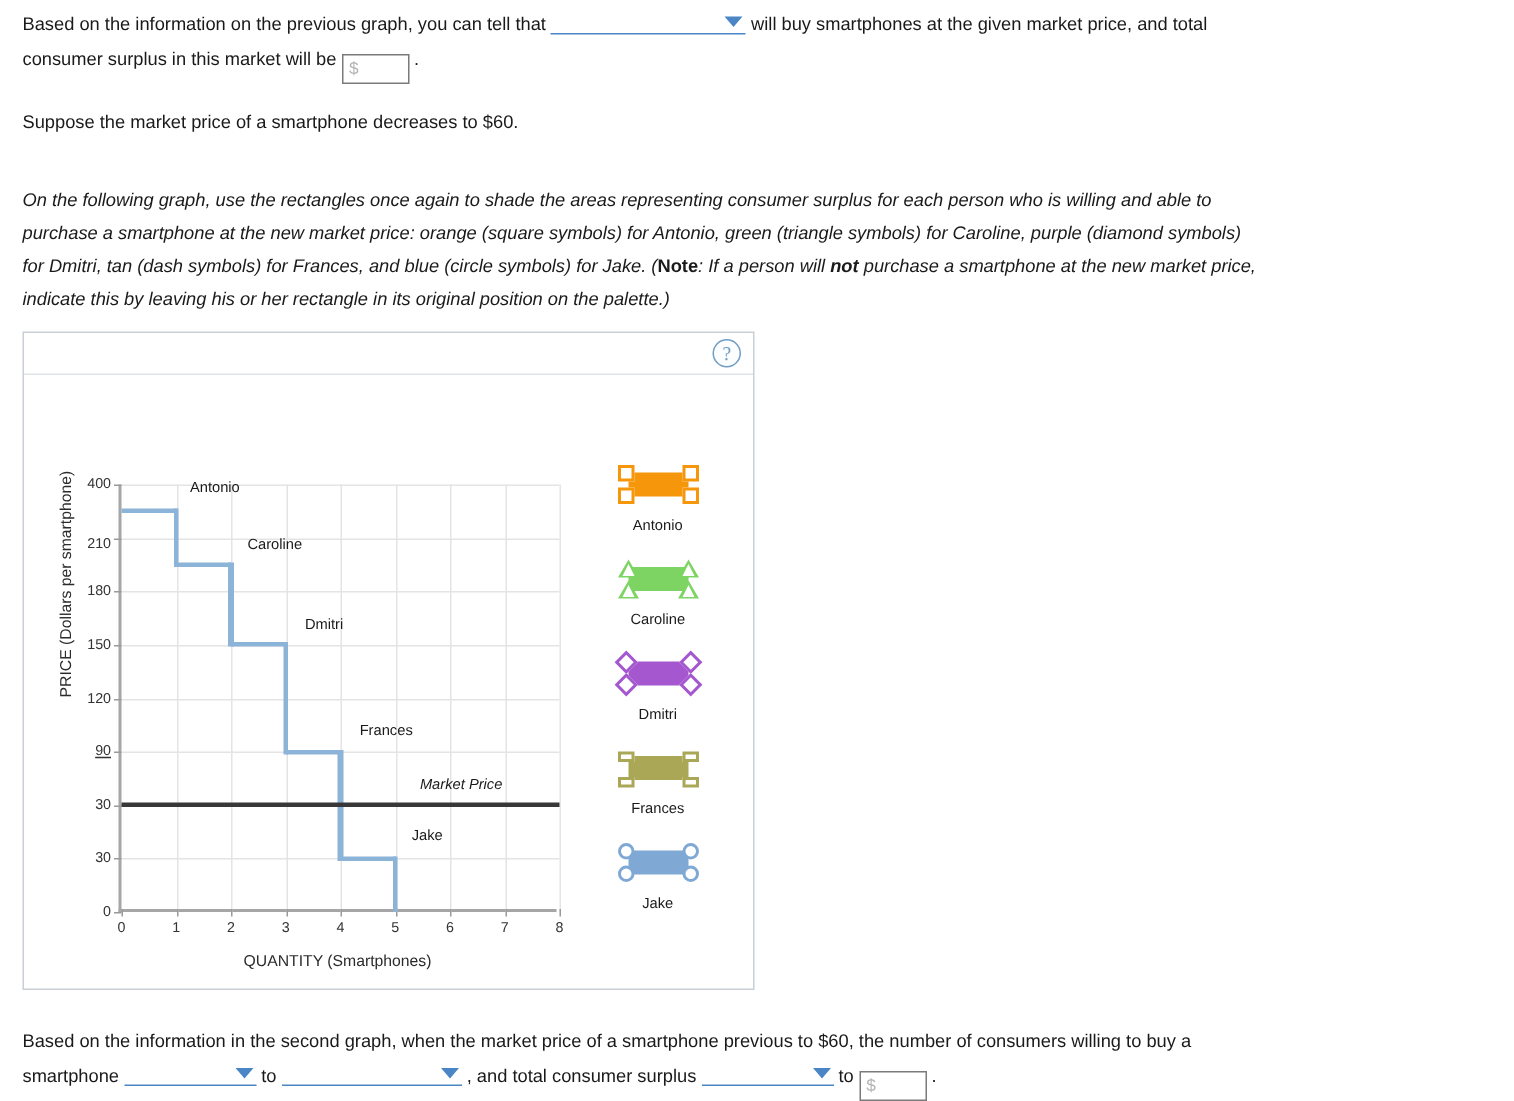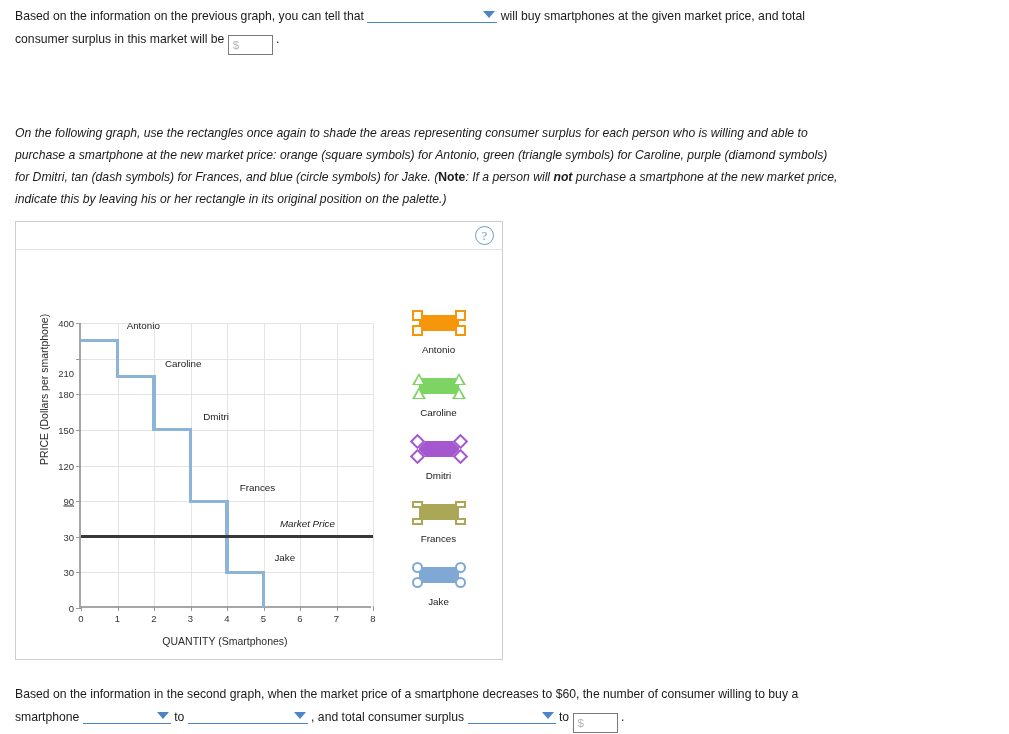--- a/index.html
+++ b/index.html
@@ -224,20 +224,21 @@
     </span>
     <span>will buy smartphones at the given market price, and total</span>
   </div>
 
   <div class="qtext" style="left:15px; top:28px;">
     <span>consumer surplus in this market will be</span>
     <span class="moneybox">$</span>
     <span>.</span>
   </div>
 
+  <div class="qtext" style="left:15px; top:70px;">Suppose the market price of a smartphone decreases to $60.</div>
 
   <div class="qtext italic wrap" style="left:15px; top:122px; width:830px; line-height:22px;">
     <span>On the following graph, use the rectangles once again to shade the areas representing consumer surplus for each person who is willing and able to purchase a smartphone at the new market price: orange (square symbols) for Antonio, green (triangle symbols) for Caroline, purple (diamond symbols) for Dmitri, tan (dash symbols) for Frances, and blue (circle symbols) for Jake. (</span><span class="bold">Note</span><span>: If a person will </span><span class="boldi">not</span><span> purchase a smartphone at the new market price, indicate this by leaving his or her rectangle in its original position on the palette.)</span>
   </div>
 
   <div class="panel">
     <div class="panel-head">
       <div class="help-icon">?</div>
     </div>
 
@@ -289,21 +290,21 @@
           <div class="ytick-mark" style="top: 142.5px;"></div>
           <div class="ytick-lab" style="top: 142.5px;">120</div>
           <div class="gridh" style="top: 106.875px;"></div>
           <div class="ytick-mark" style="top: 106.875px;"></div>
           <div class="ytick-lab" style="top: 106.875px;">150</div>
           <div class="gridh" style="top: 71.25px;"></div>
           <div class="ytick-mark" style="top: 71.25px;"></div>
           <div class="ytick-lab" style="top: 71.25px;">180</div>
           <div class="gridh" style="top: 35.625px;"></div>
           <div class="ytick-mark" style="top: 35.625px;"></div>
-          <div class="ytick-lab" style="top: 50px;">210</div>
+          <div class="ytick-lab" style="top: 40px;">210</div>
           <div class="gridh" style="top: 0px;"></div>
           <div class="ytick-mark" style="top: 0px;"></div>
           <div class="ytick-lab" style="top: 0px;">400</div>
           <div class="step-seg" style="left: 0px; width: 36.5px; top: 16.2125px; height: 3.2px; background: rgb(140, 180, 216);"></div>
           <div class="step-seg" style="left: 36.5px; width: 36.5px; top: 51.8375px; height: 3.2px; background: rgb(140, 180, 216);"></div>
           <div class="step-seg" style="left: 34.9px; width: 3.2px; top: 16.2125px; height: 38.825px; background: rgb(140, 180, 216);"></div>
           <div class="step-seg" style="left: 73px; width: 36.5px; top: 105.275px; height: 3.2px; background: rgb(140, 180, 216);"></div>
           <div class="step-seg" style="left: 71.4px; width: 3.2px; top: 51.8375px; height: 56.6375px; background: rgb(140, 180, 216);"></div>
           <div class="step-seg" style="left: 109.5px; width: 36.5px; top: 176.525px; height: 3.2px; background: rgb(140, 180, 216);"></div>
           <div class="step-seg" style="left: 107.9px; width: 3.2px; top: 105.275px; height: 74.45px; background: rgb(140, 180, 216);"></div>
@@ -323,21 +324,21 @@
 
       <div class="pal-item" style="top: 0px;"><div class="shape" style="color: rgb(245, 150, 11);"><div class="body" style="background: rgb(245, 150, 11);"></div><div class="hnd sq p-tl"></div><div class="hnd sq p-tr"></div><div class="hnd sq p-bl"></div><div class="hnd sq p-br"></div></div><div class="pal-name">Antonio</div></div>
           <div class="pal-item" style="top: 63px;"><div class="shape" style="color: rgb(126, 212, 99);"><div class="body" style="background: rgb(126, 212, 99);"></div><div class="hnd tr p-tl"></div><div class="hnd tr p-tr"></div><div class="hnd tr p-bl"></div><div class="hnd tr p-br"></div></div><div class="pal-name">Caroline</div></div>
           <div class="pal-item" style="top: 126px;"><div class="shape" style="color: rgb(164, 87, 206);"><div class="body" style="background: rgb(164, 87, 206);"></div><div class="hnd di p-tl"></div><div class="hnd di p-tr"></div><div class="hnd di p-bl"></div><div class="hnd di p-br"></div></div><div class="pal-name">Dmitri</div></div>
           <div class="pal-item" style="top: 189px;"><div class="shape" style="color: rgb(170, 167, 87);"><div class="body" style="background: rgb(170, 167, 87);"></div><div class="hnd da p-tl"></div><div class="hnd da p-tr"></div><div class="hnd da p-bl"></div><div class="hnd da p-br"></div></div><div class="pal-name">Frances</div></div>
           <div class="pal-item" style="top: 252px;"><div class="shape" style="color: rgb(127, 169, 212);"><div class="body" style="background: rgb(127, 169, 212);"></div><div class="hnd ci p-tl"></div><div class="hnd ci p-tr"></div><div class="hnd ci p-bl"></div><div class="hnd ci p-br"></div></div><div class="pal-name">Jake</div></div>
         </div>
     </div>
   </div>
 
-  <div class="qtext" style="left:15px; top:683px;">Based on the information in the second graph, when the market price of a smartphone decreases to $60, the number of consumer willing to buy a</div>
+  <div class="qtext" style="left:15px; top:683px;">Based on the information in the second graph, when the market price of a smartphone previous to $60, the number of consumers willing to buy a</div>
 
   <div class="qtext" style="left:15px; top:706px;">
     <span>smartphone</span>
     <span class="dd" style="width:88px;">
       <span class="caret"></span>
     </span>
     <span>to</span>
     <span class="dd" style="width:120px;">
       <span class="caret"></span>
     </span>

